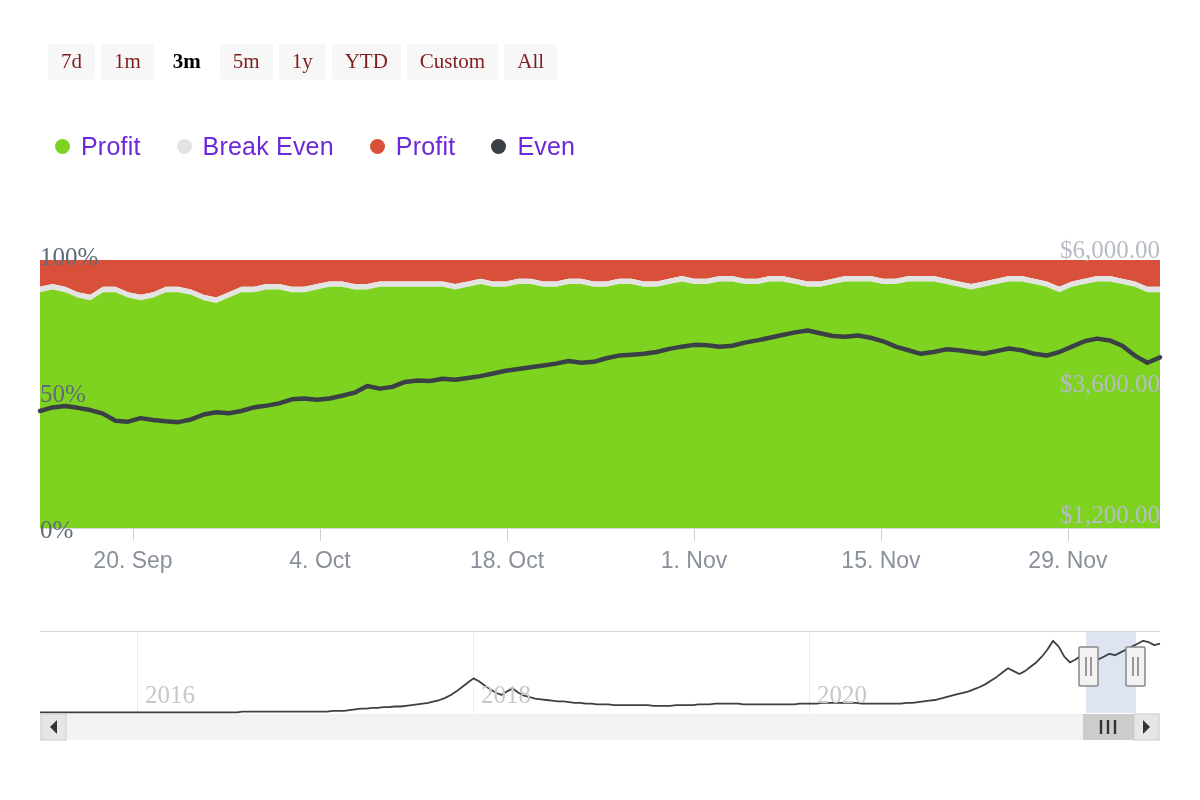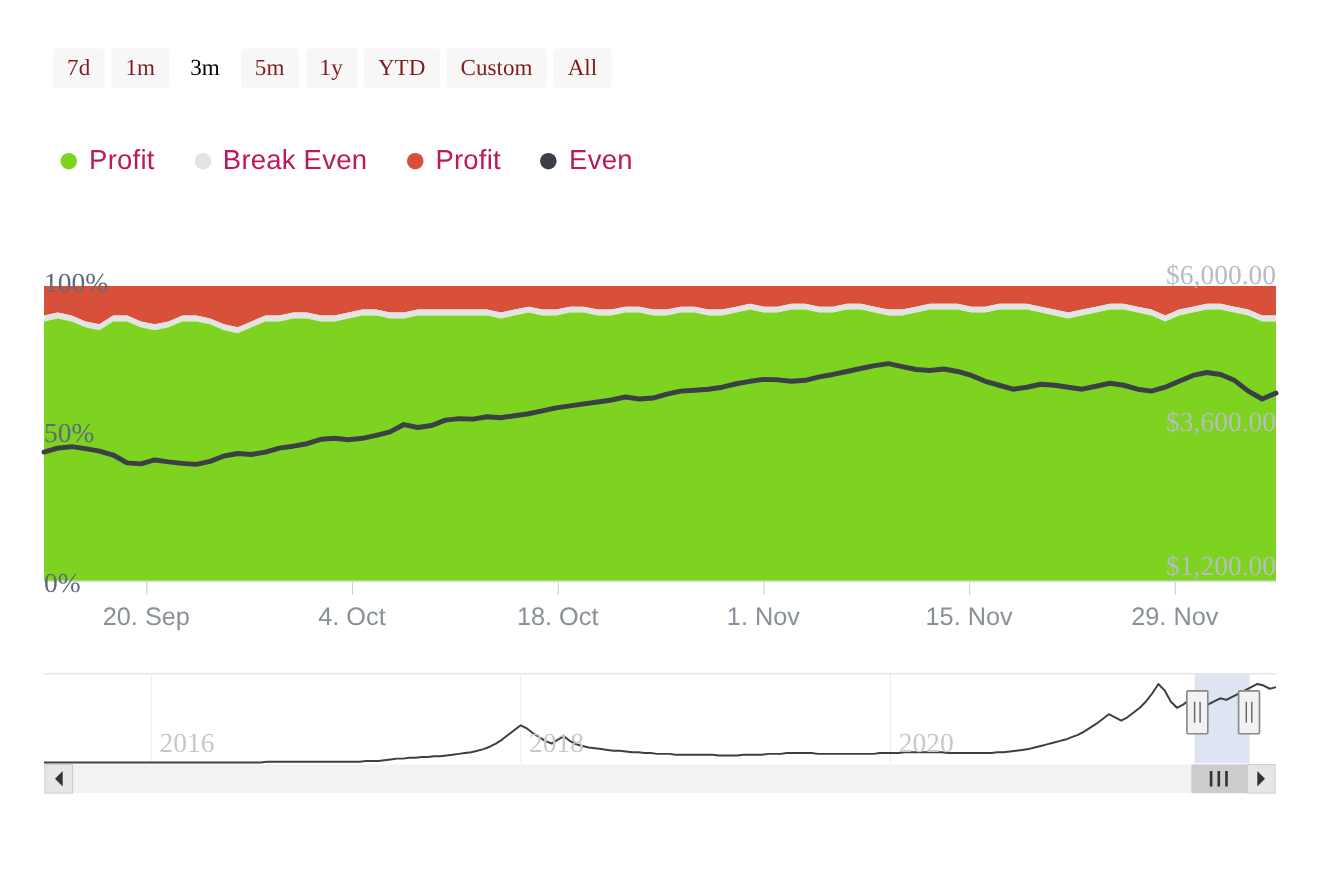--- a/index.html
+++ b/index.html
@@ -33,21 +33,21 @@
     font-family: "Liberation Serif", serif;
     font-size: 21px;
     line-height: 1;
     color: #7f1d1d;
     cursor: pointer;
     white-space: nowrap;
   }
   .range-btn.selected {
     background: #ffffff;
     color: #000000;
-    font-weight: normal;
+    font-weight: bold;
   }
 
   
   #legend {
     position: absolute;
     left: 55px;
     top: 132px;
     display: flex;
     align-items: center;
     gap: 36px;
@@ -60,21 +60,21 @@
   }
   .legend-dot {
     width: 15px;
     height: 15px;
     border-radius: 50%;
     display: block;
   }
   .legend-label {
     font-family: "Liberation Sans", sans-serif;
     font-size: 25px;
-    color: #be185d;
+    color: #6d28d9;
     letter-spacing: .2px;
     white-space: nowrap;
   }
 
   
   #main-chart {
     position: absolute;
     left: 0;
     top: 220px;
     width: 1200px;
@@ -95,21 +95,21 @@
     font-family: "Liberation Sans", sans-serif;
     font-size: 23px;
     fill: #8a9099;
     text-anchor: middle;
   }
 
   
   #navigator {
     position: absolute;
     left: 0;
-    top: 596px;
+    top: 615px;
     width: 1200px;
     height: 140px;
   }
   #navigator svg { display: block; }
   .nav-year {
     font-family: "Liberation Serif", serif;
     font-size: 25px;
     fill: #c8c8c8;
   }
 </style>

